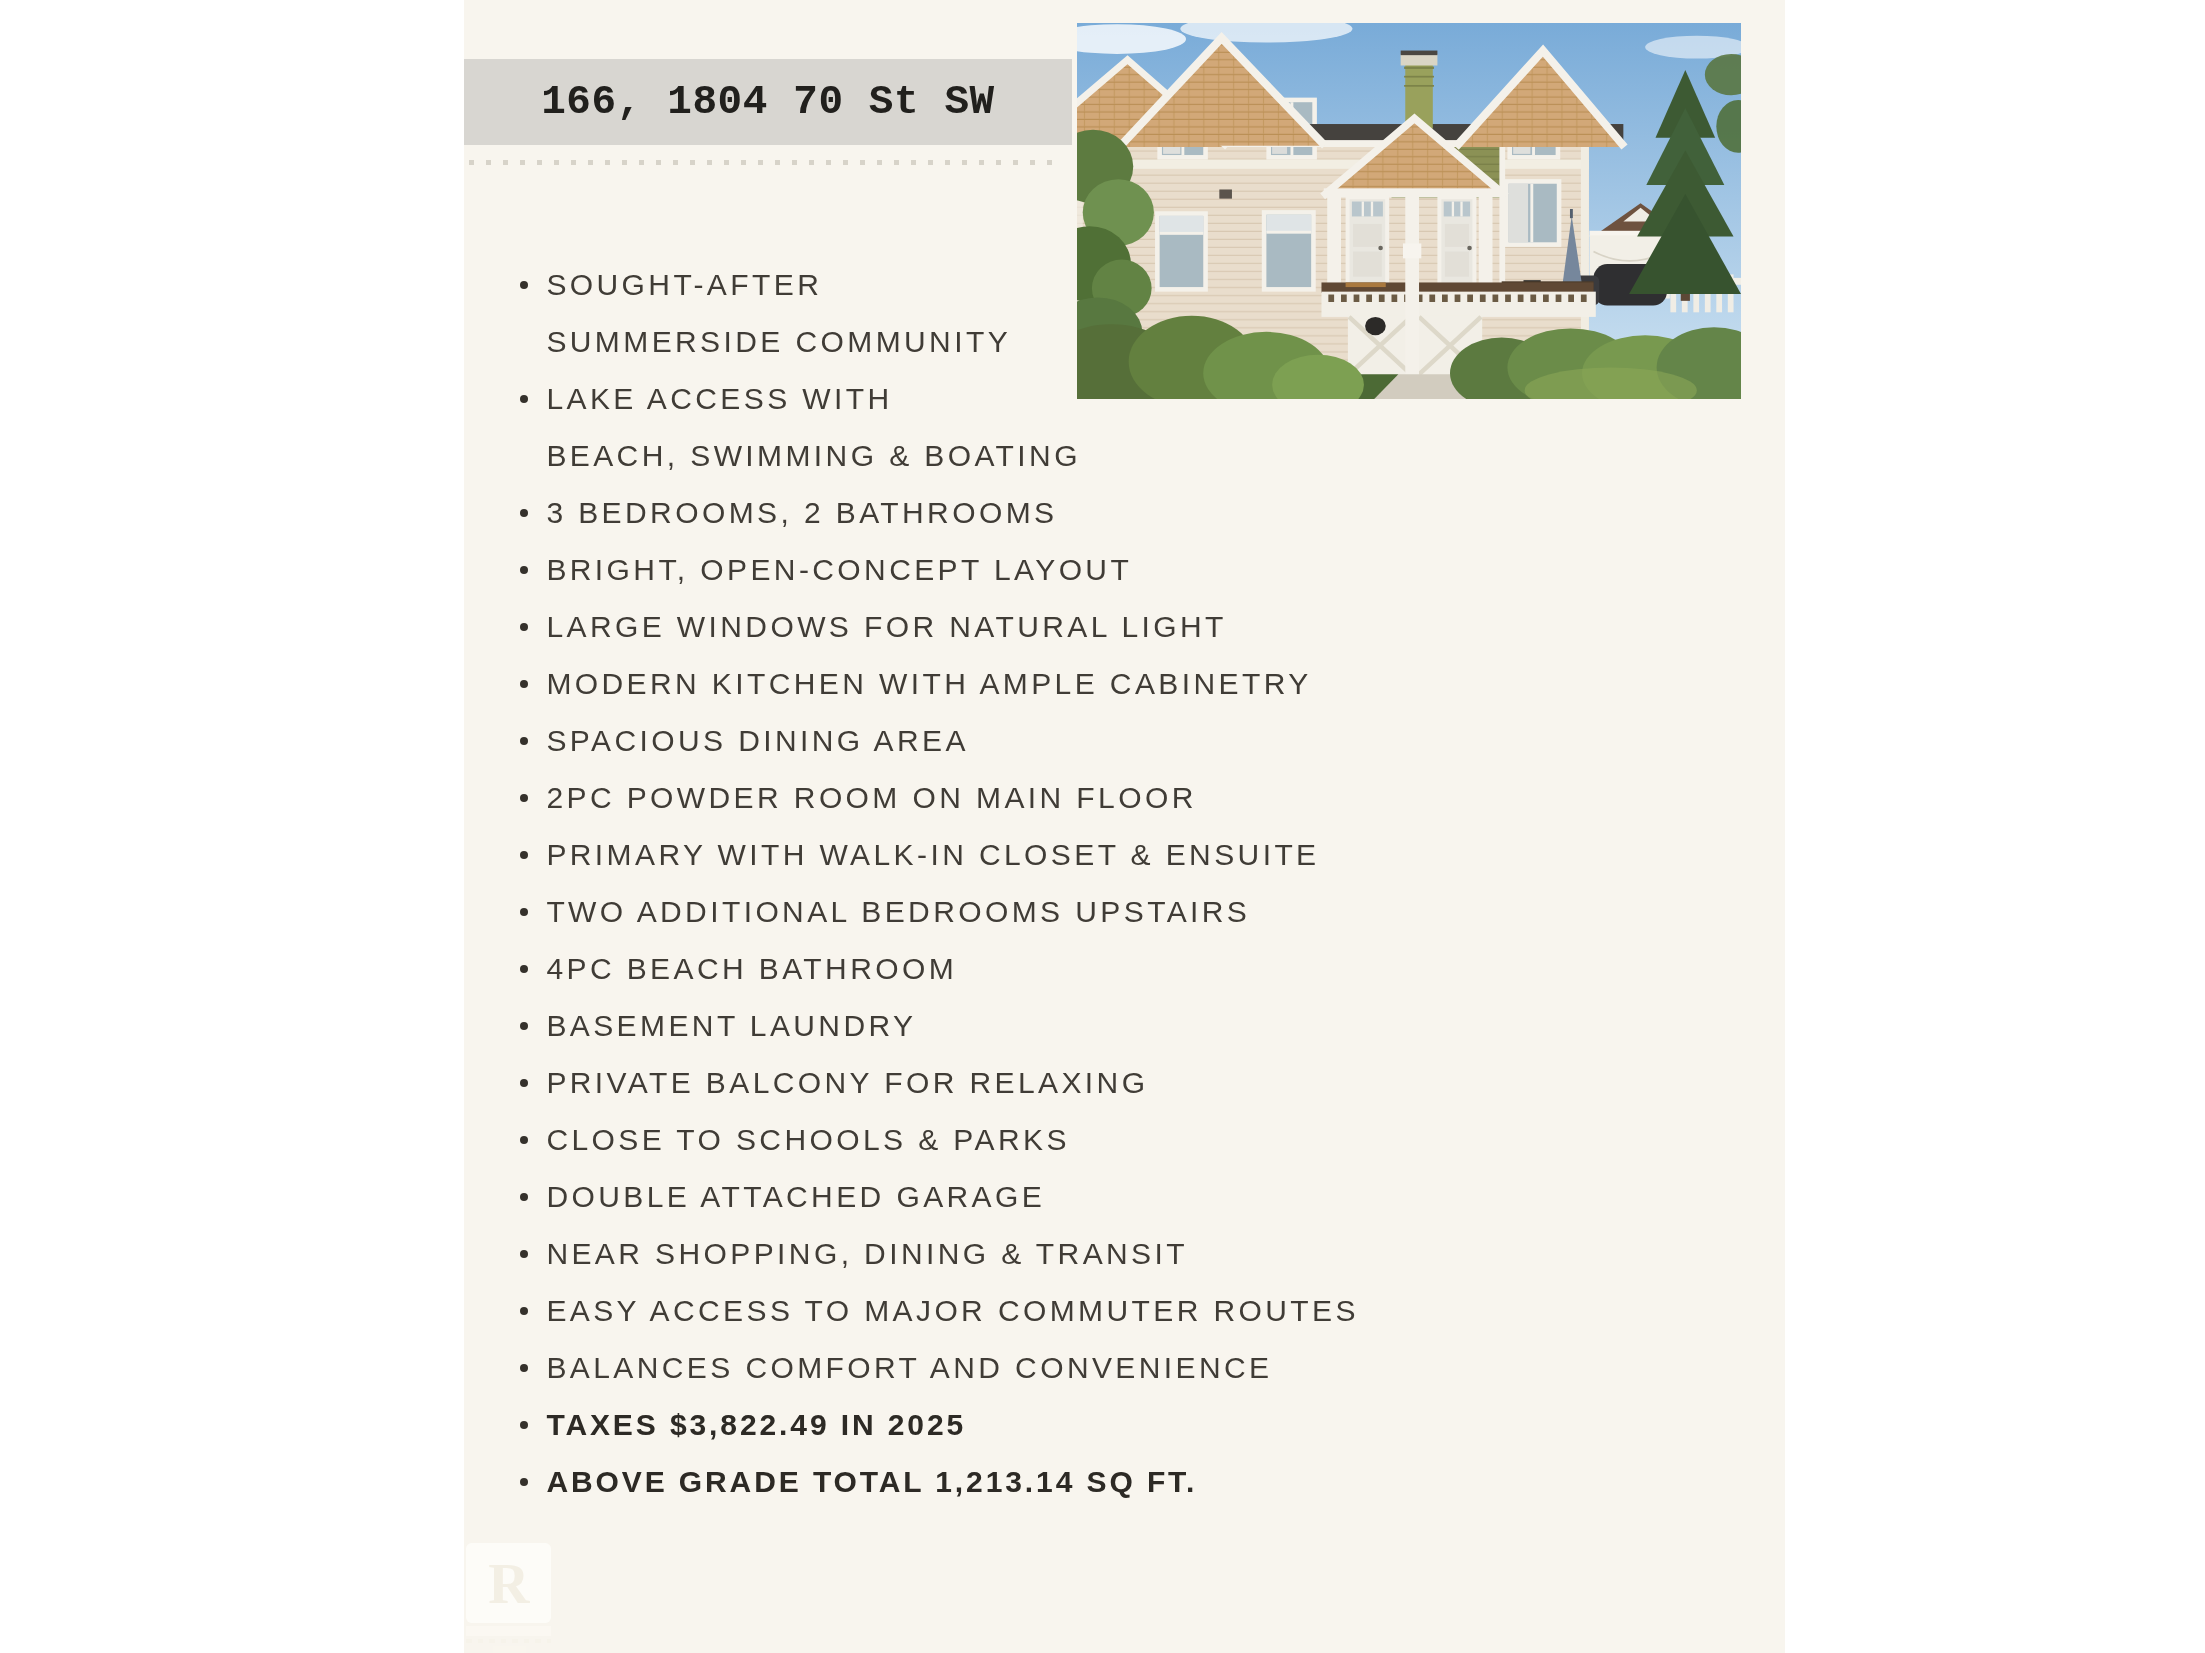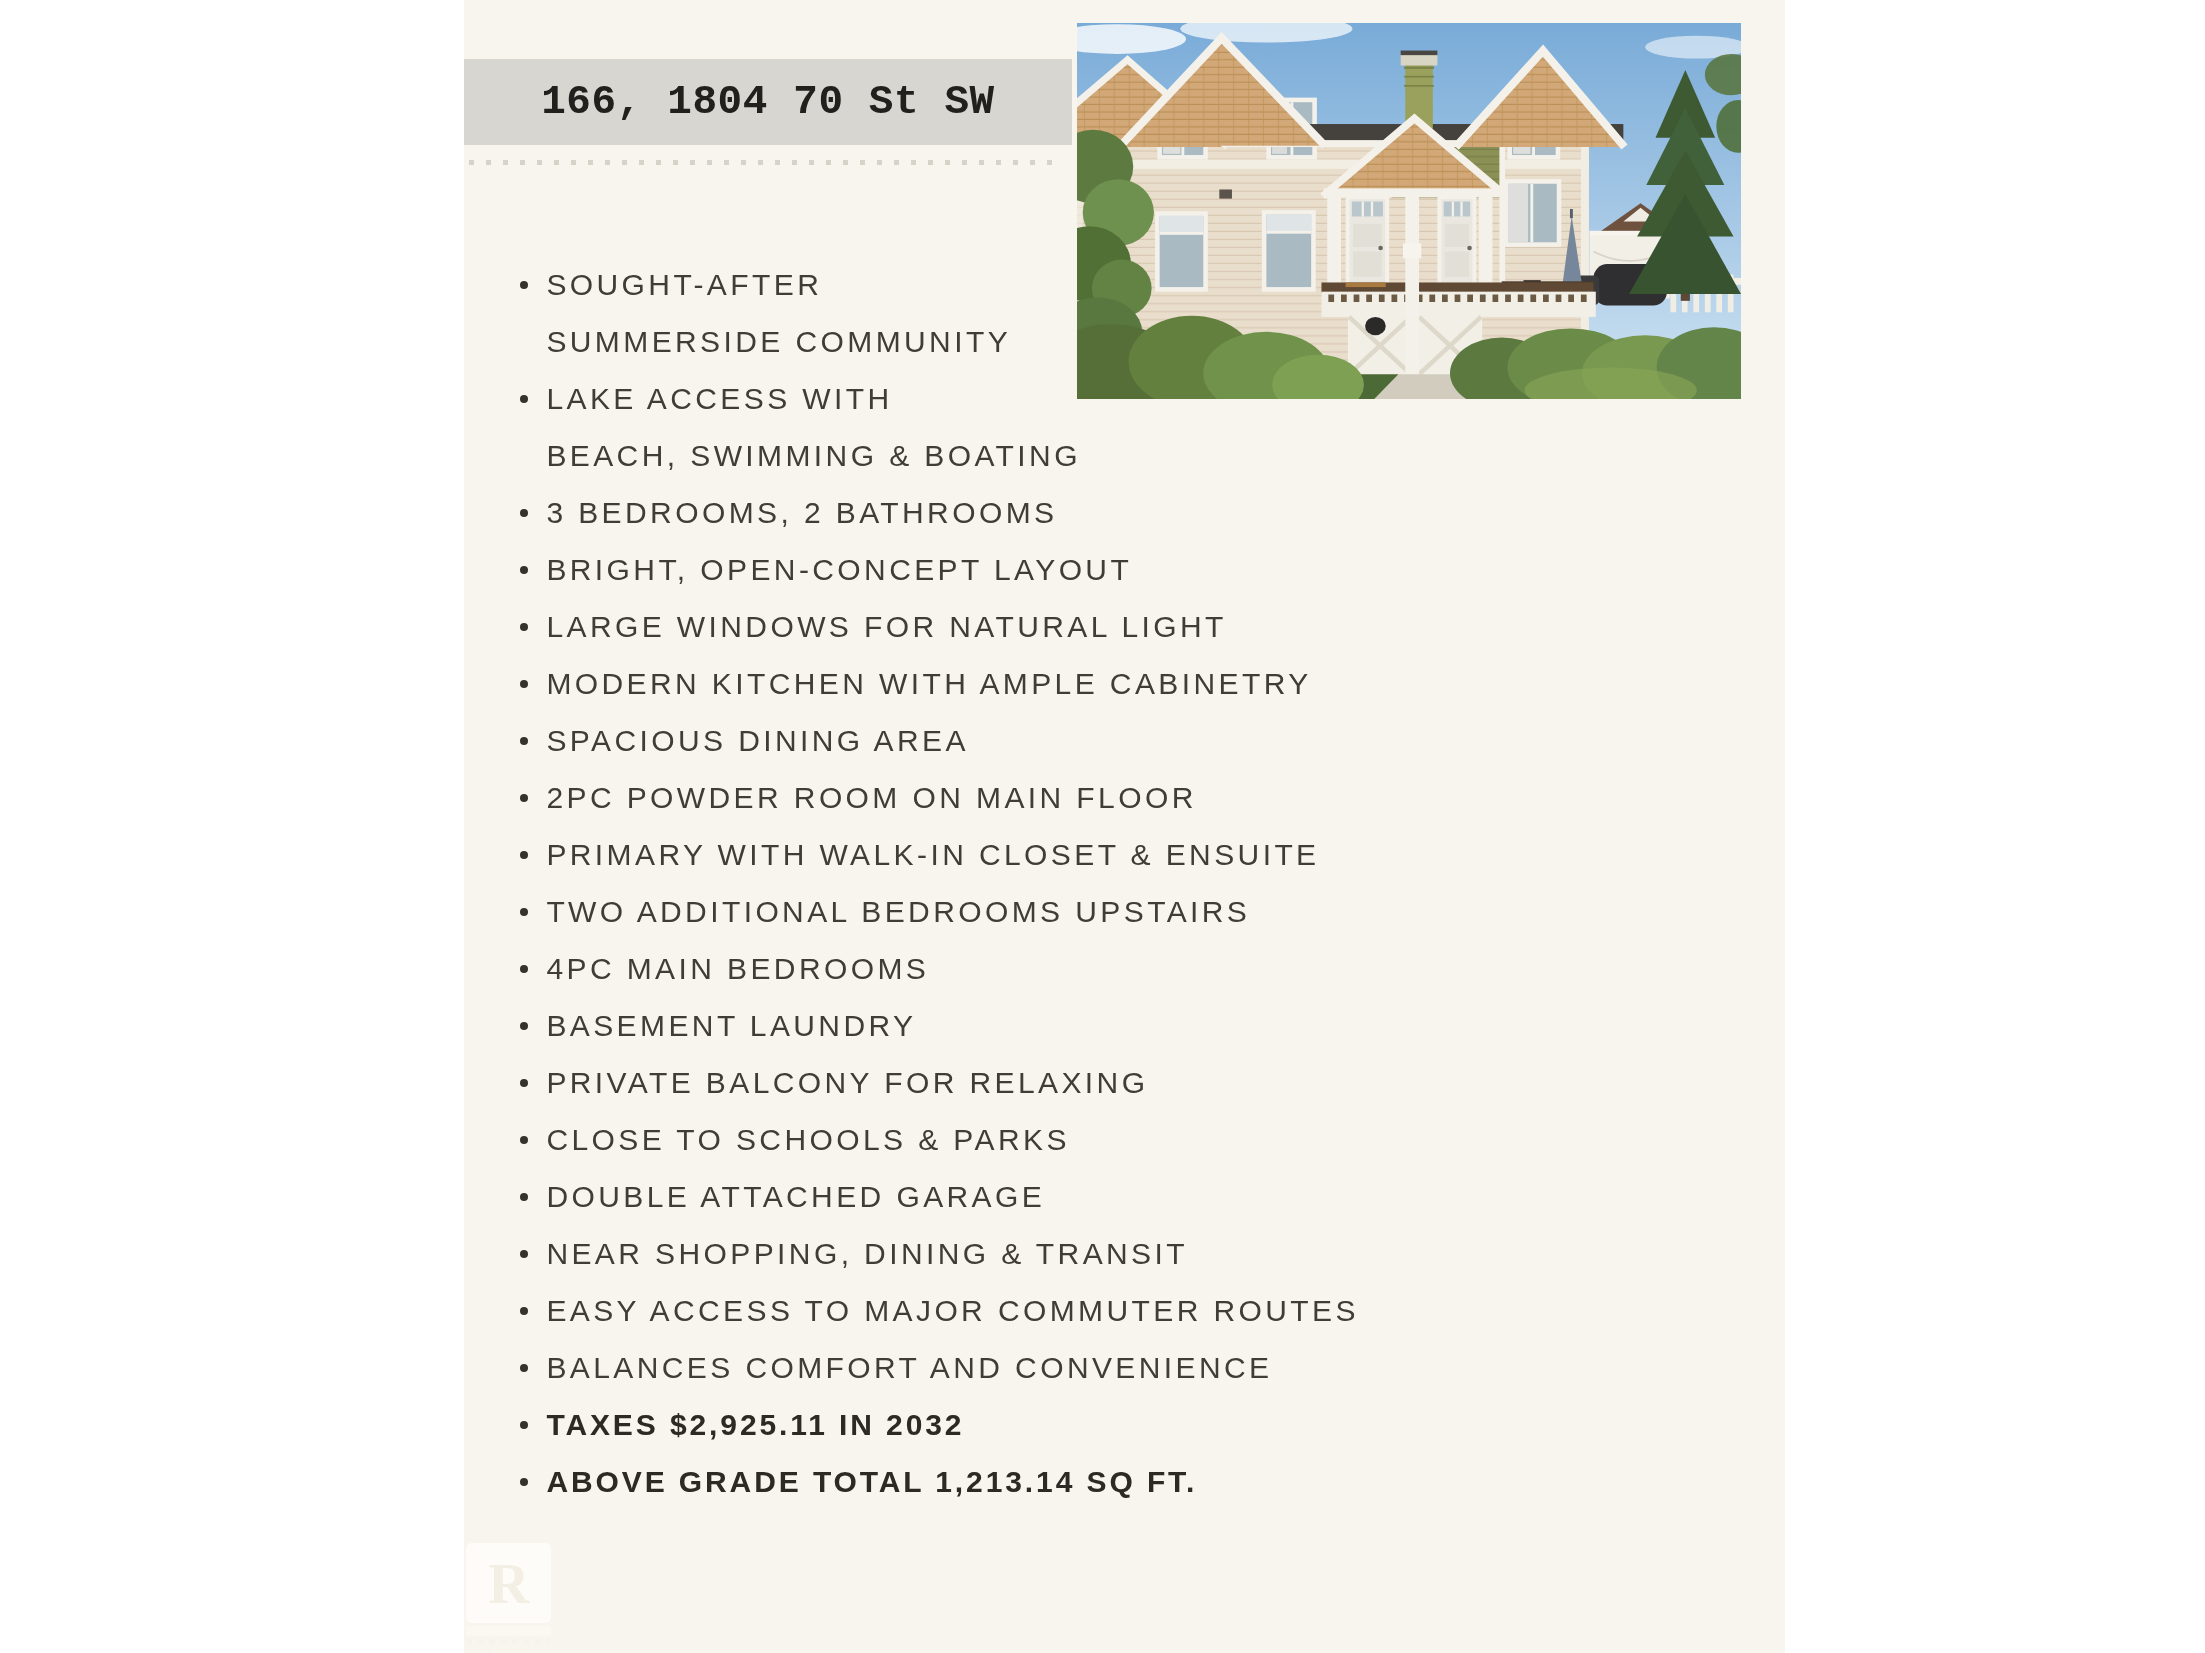--- a/index.html
+++ b/index.html
@@ -325,21 +325,21 @@
         <li>
           <span class="dot"></span>
           <span class="txt">PRIMARY WITH WALK-IN CLOSET &amp; ENSUITE</span>
         </li>
         <li>
           <span class="dot"></span>
           <span class="txt">TWO ADDITIONAL BEDROOMS UPSTAIRS</span>
         </li>
         <li>
           <span class="dot"></span>
-          <span class="txt">4PC MAIN BEDROOMS</span>
+          <span class="txt">4PC BEACH BATHROOM</span>
         </li>
         <li>
           <span class="dot"></span>
           <span class="txt">BASEMENT LAUNDRY</span>
         </li>
         <li>
           <span class="dot"></span>
           <span class="txt">PRIVATE BALCONY FOR RELAXING</span>
         </li>
         <li>
@@ -357,21 +357,21 @@
         <li>
           <span class="dot"></span>
           <span class="txt">EASY ACCESS TO MAJOR COMMUTER ROUTES</span>
         </li>
         <li>
           <span class="dot"></span>
           <span class="txt">BALANCES COMFORT AND CONVENIENCE</span>
         </li>
         <li class="bold">
           <span class="dot"></span>
-          <span class="txt">TAXES $2,925.11 IN 2032</span>
+          <span class="txt">TAXES $3,822.49 IN 2025</span>
         </li>
         <li class="bold">
           <span class="dot"></span>
           <span class="txt">ABOVE GRADE TOTAL 1,213.14 SQ FT.</span>
         </li>
       </ul>
 
     <div class="watermark">
       <div class="wm-box">
         <span>R</span>

